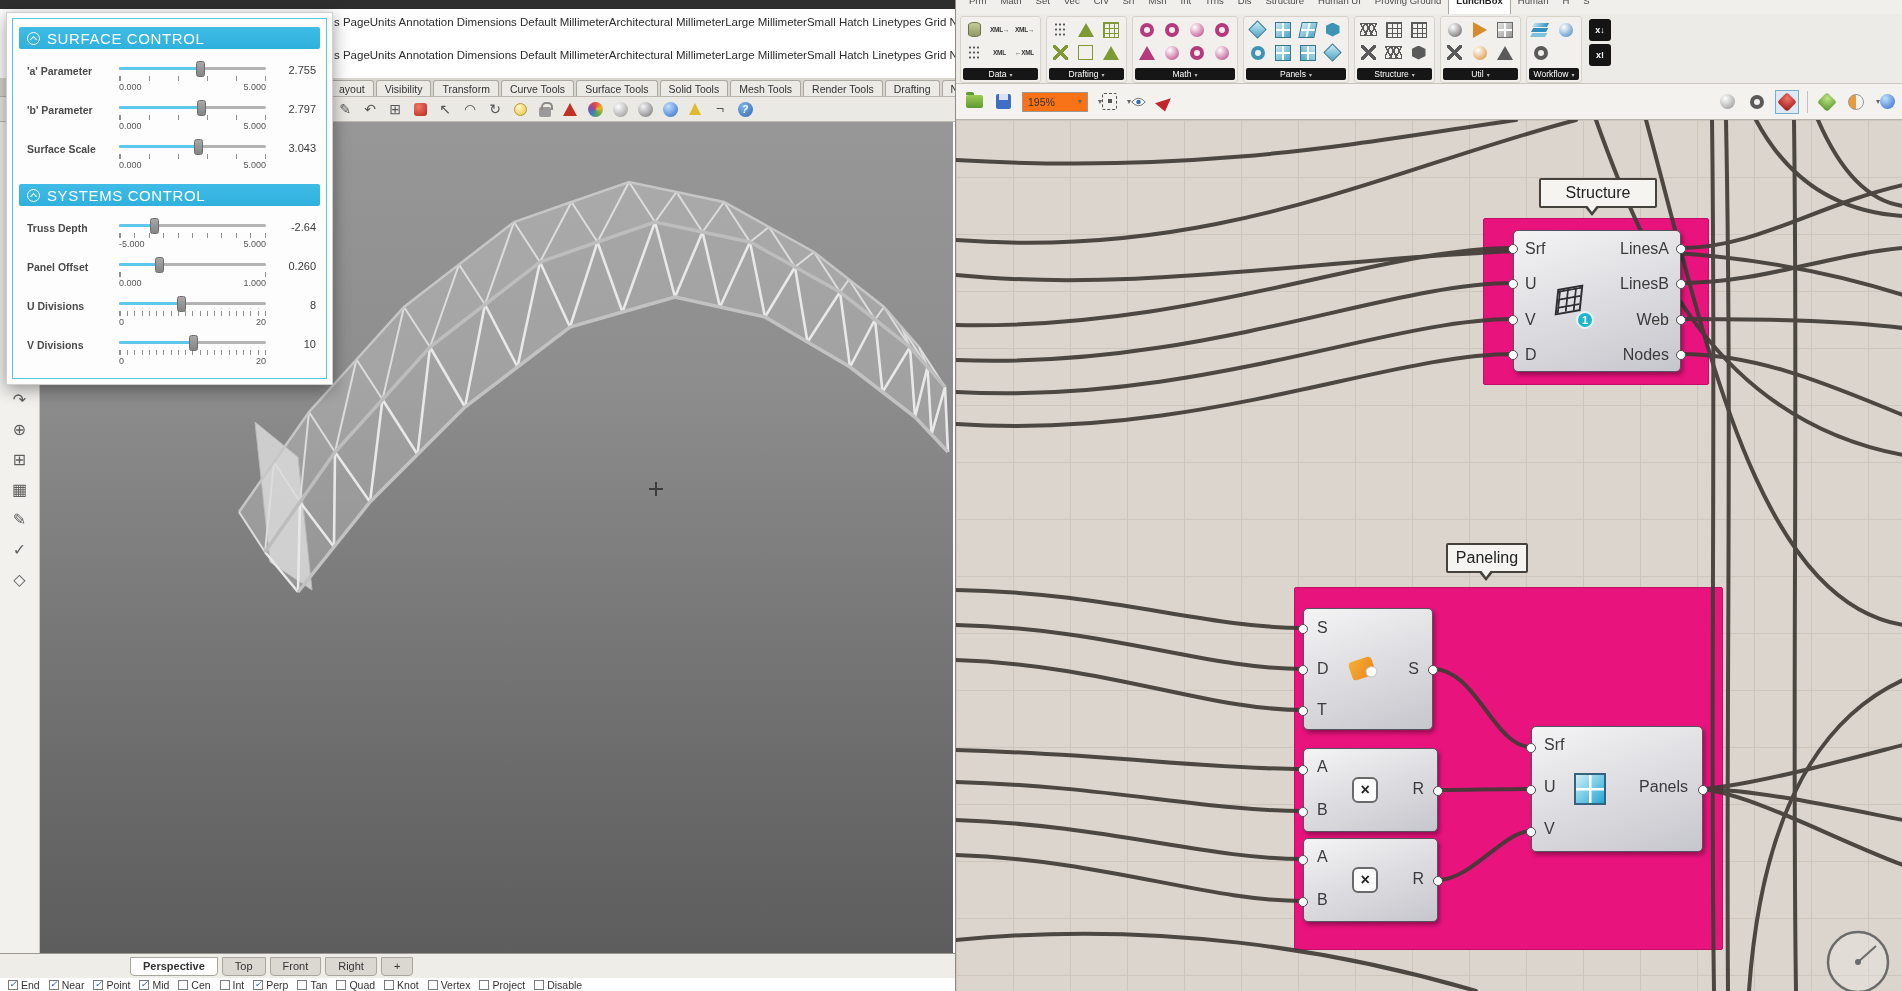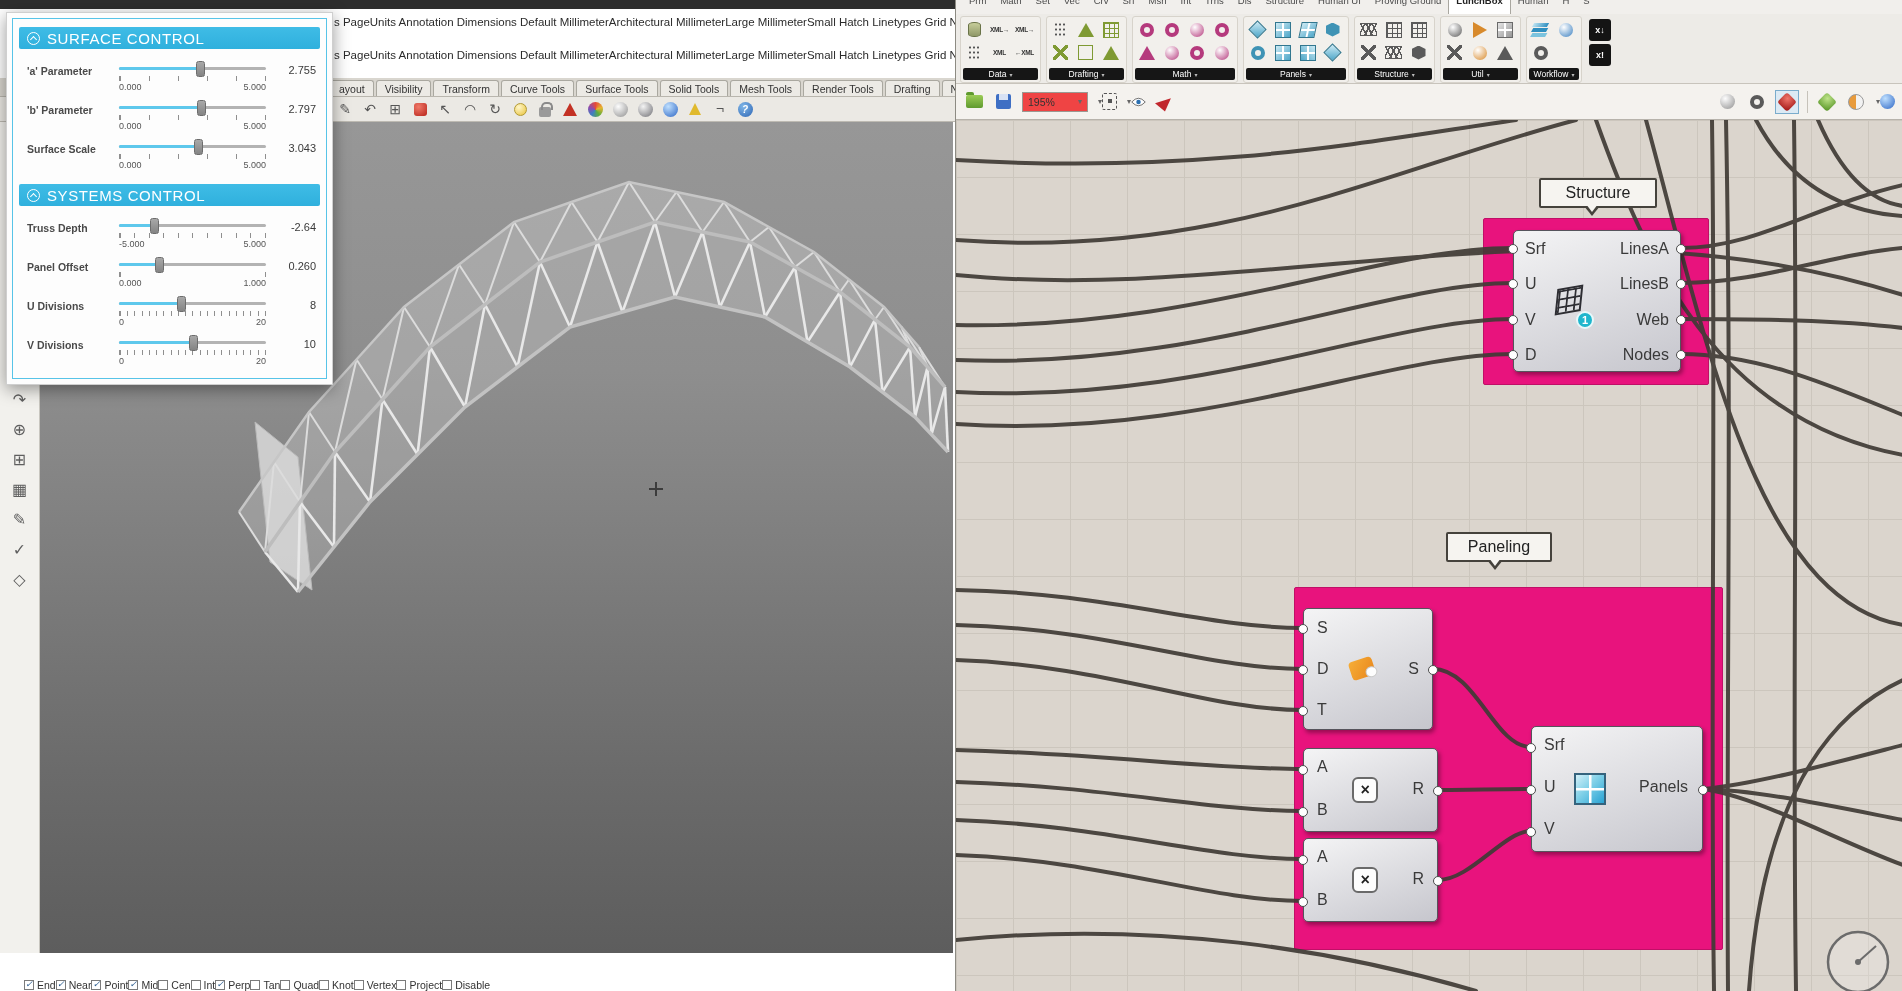--- a/index.html
+++ b/index.html
@@ -41,22 +41,22 @@
     background:linear-gradient(180deg,#979797 0%,#8e8e8e 30%,#6b6b6b 78%,#5d5d5d 100%);}
   #crosshair{position:absolute;left:609px;top:360px;width:14px;height:14px;}
   #crosshair::before{content:"";position:absolute;left:0;top:6px;width:14px;height:2px;background:#3c3c3c;}
   #crosshair::after{content:"";position:absolute;left:6px;top:0;width:2px;height:14px;background:#3c3c3c;}
 
   #vp-tabs{position:absolute;left:0;top:953px;width:955px;height:25px;background:#efede8;
     border-top:1px solid #9a988f;display:flex;align-items:center;gap:4px;padding-left:130px;}
   .vtab{font-size:11px;color:#333;background:#dbd8d1;border:1px solid #a8a69e;border-radius:0 0 4px 4px;
     padding:2px 12px 3px;}
   .vtab.active{background:#fff;font-weight:bold;}
-  #osnap{position:absolute;left:16px;top:978px;width:955px;height:13px;background:#fff;display:flex;
-    align-items:center;gap:0;padding-left:8px;font-size:10.5px;color:#333;white-space:nowrap;overflow:hidden;}
+  #osnap{position:absolute;left:0;top:978px;width:955px;height:13px;background:#fff;display:flex;
+    align-items:center;gap:9px;padding-left:8px;font-size:10.5px;color:#333;white-space:nowrap;overflow:hidden;}
   .osnap-item{display:flex;align-items:center;gap:3px;}
   .cb{width:10px;height:10px;border:1px solid #7b7b7b;background:#fff;display:inline-flex;
     align-items:center;justify-content:center;font-size:9px;color:#2c5d8f;}
   .cb.on::after{content:"✓";line-height:1;}
 
   
   #hui{position:absolute;left:6px;top:12px;width:327px;background:#fdfdfd;border:1px solid #cfcfcf;
     box-shadow:0 4px 16px rgba(0,0,0,.4);padding:5px;z-index:50;}
   #hui .inner{border:1px solid #57c4e8;padding:4px 4px 8px;}
   .sec-head{height:22px;background:linear-gradient(180deg,#3fbce6,#2fb0dd);border-radius:2px;color:#fff;
@@ -122,21 +122,21 @@
   .xlcol{display:flex;flex-direction:column;gap:3px;margin:3px 2px;}
   .xl{width:22px;height:22px;background:#141414;color:#fff;border-radius:3px;font-size:9px;font-weight:bold;
     display:flex;align-items:center;justify-content:center;}
 
   #gh-toolbar{position:absolute;left:0;top:84px;width:947px;height:36px;background:#f4f2ee;
     border-bottom:1px solid #b7b3ab;display:flex;align-items:center;gap:8px;padding:0 8px;}
   .fold{width:17px;height:13px;background:linear-gradient(180deg,#9ccc56,#5f9a2e);border-radius:2px;position:relative;}
   .fold::before{content:"";position:absolute;left:0;top:-3px;width:8px;height:3px;background:#5f9a2e;border-radius:2px 2px 0 0;}
   .save{width:15px;height:15px;background:#3e6fc4;border-radius:2px;position:relative;}
   .save::before{content:"";position:absolute;left:3px;top:0;width:9px;height:6px;background:#d8e2f4;}
-  #zoomsel{width:66px;height:20px;background:#ef4444;border:1px solid #9b9992;font-size:10.5px;color:#333;
+  #zoomsel{width:66px;height:20px;background:#f97316;border:1px solid #9b9992;font-size:10.5px;color:#333;
     display:flex;align-items:center;justify-content:space-between;padding:0 5px;}
   #zoomsel::after{content:"▾";font-size:8px;color:#666;}
   .tbx{width:17px;height:17px;border:1.5px dashed #555;border-radius:2px;position:relative;}
   .tbx::after{content:"";position:absolute;left:5px;top:5px;width:4px;height:4px;background:#555;}
   .dd::before{content:"▾";font-size:8px;color:#666;margin-left:2px;}
   .brush{width:0;height:0;border-left:9px solid transparent;border-right:4px solid transparent;border-bottom:14px solid #c1272d;transform:rotate(40deg);}
   .gem{width:14px;height:14px;transform:rotate(45deg);border-radius:3px;}
   .gem.red{background:radial-gradient(circle at 35% 30%,#f0756a,#9b0f0f);}
   .gem.green{background:radial-gradient(circle at 35% 30%,#bfe48a,#4f8f1f);}
   .selbox{width:24px;height:24px;border:1px solid #7aaccc;background:#dceaf4;display:flex;align-items:center;justify-content:center;}
@@ -322,20 +322,27 @@
           <line x1="887.5" y1="245" x2="891.5" y2="312.5" stroke="#e8e8e8" stroke-width="2.6"></line>
           <line x1="891.5" y1="312.5" x2="905" y2="265" stroke="#e8e8e8" stroke-width="2.6"></line>
           <line x1="905" y1="265" x2="908" y2="330" stroke="#e8e8e8" stroke-width="2.6"></line>
           <polyline points="199,390 234,340 269,290 316.5,237.5 364,185 419,142.5 474,100 531.5,80 589,60 636.5,70 684,80 729,105 774,130 809,157.5 844,185 861.5,205 879,225" fill="none" stroke="#c6c6c6" stroke-width="2.5"></polyline>
           <polyline points="225,430 260,380 295,330 342.5,277.5 390,225 445,182.5 500,140 557.5,120 615,100 662.5,110 710,120 755,145 800,170 835,197.5 870,225 887.5,245 905,265" fill="none" stroke="#bdbdbd" stroke-width="3.5"></polyline>
           <polyline points="258,470 294,425 330,380 377.5,332.5 425,285 477.5,245 530,205 582.5,190 635,175 680,185 725,195 767.5,220 810,245 842.5,270 875,295 891.5,312.5 908,330" fill="none" stroke="#c2c2c2" stroke-width="3.5"></polyline>
         </svg>
       <div id="crosshair"></div>
     </div>
 
+    <div id="vp-tabs">
+      <span class="vtab active">Perspective</span>
+      <span class="vtab">Top</span>
+      <span class="vtab">Front</span>
+      <span class="vtab">Right</span>
+      <span class="vtab">+</span>
+    </div>
 
     <div id="osnap">
       <span class="osnap-item">
           <i class="cb on"></i>
           <span>End</span>
         </span>
       <span class="osnap-item">
           <i class="cb on"></i>
           <span>Near</span>
         </span>
@@ -798,21 +805,21 @@
         <g>
           <circle cx="902" cy="842" r="30" fill="rgba(245,245,245,0.25)" stroke="#6b6b6b" stroke-width="2.5"></circle>
           <path d="M902,842 L920,826" stroke="#6b6b6b" stroke-width="2" fill="none"></path>
           <circle cx="902" cy="842" r="3" fill="#6b6b6b"></circle>
         </g>
       </svg>
 
       <div class="callout" style="left:583px;top:58px;width:118px;height:30px">
         <span>Structure</span>
       </div>
-      <div class="callout" style="left:490px;top:412px;width:106px;height:30px">
+      <div class="callout" style="left:490px;top:423px;width:82px;height:30px">
         <span>Paneling</span>
       </div>
 
       <div class="comp" style="left:557px;top:110px;width:168px;height:142px">
         <div class="crow" style="height:35.5px">
             <span class="plab">Srf</span>
             <span class="plab">LinesA</span>
           </div>
         <div class="crow" style="height:35.5px">
             <span class="plab">U</span>

